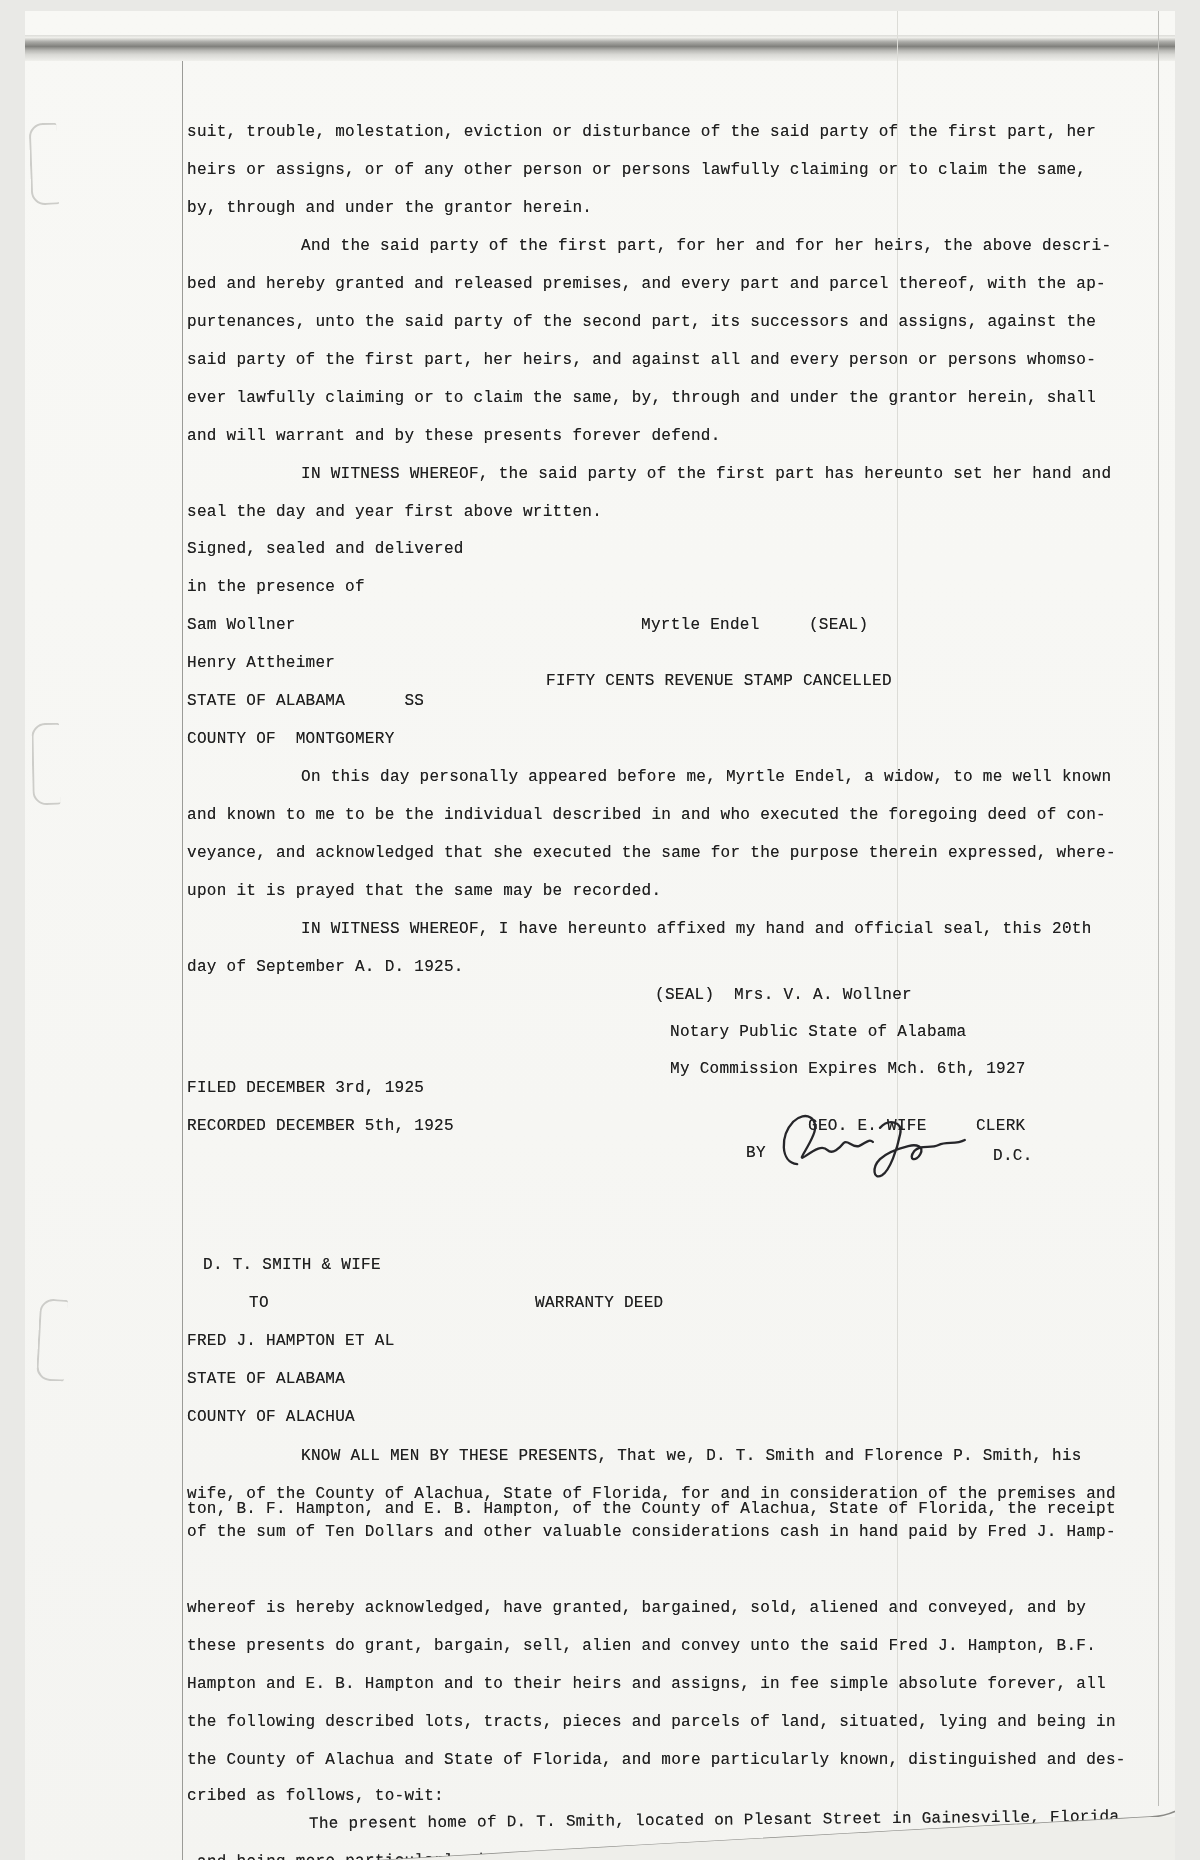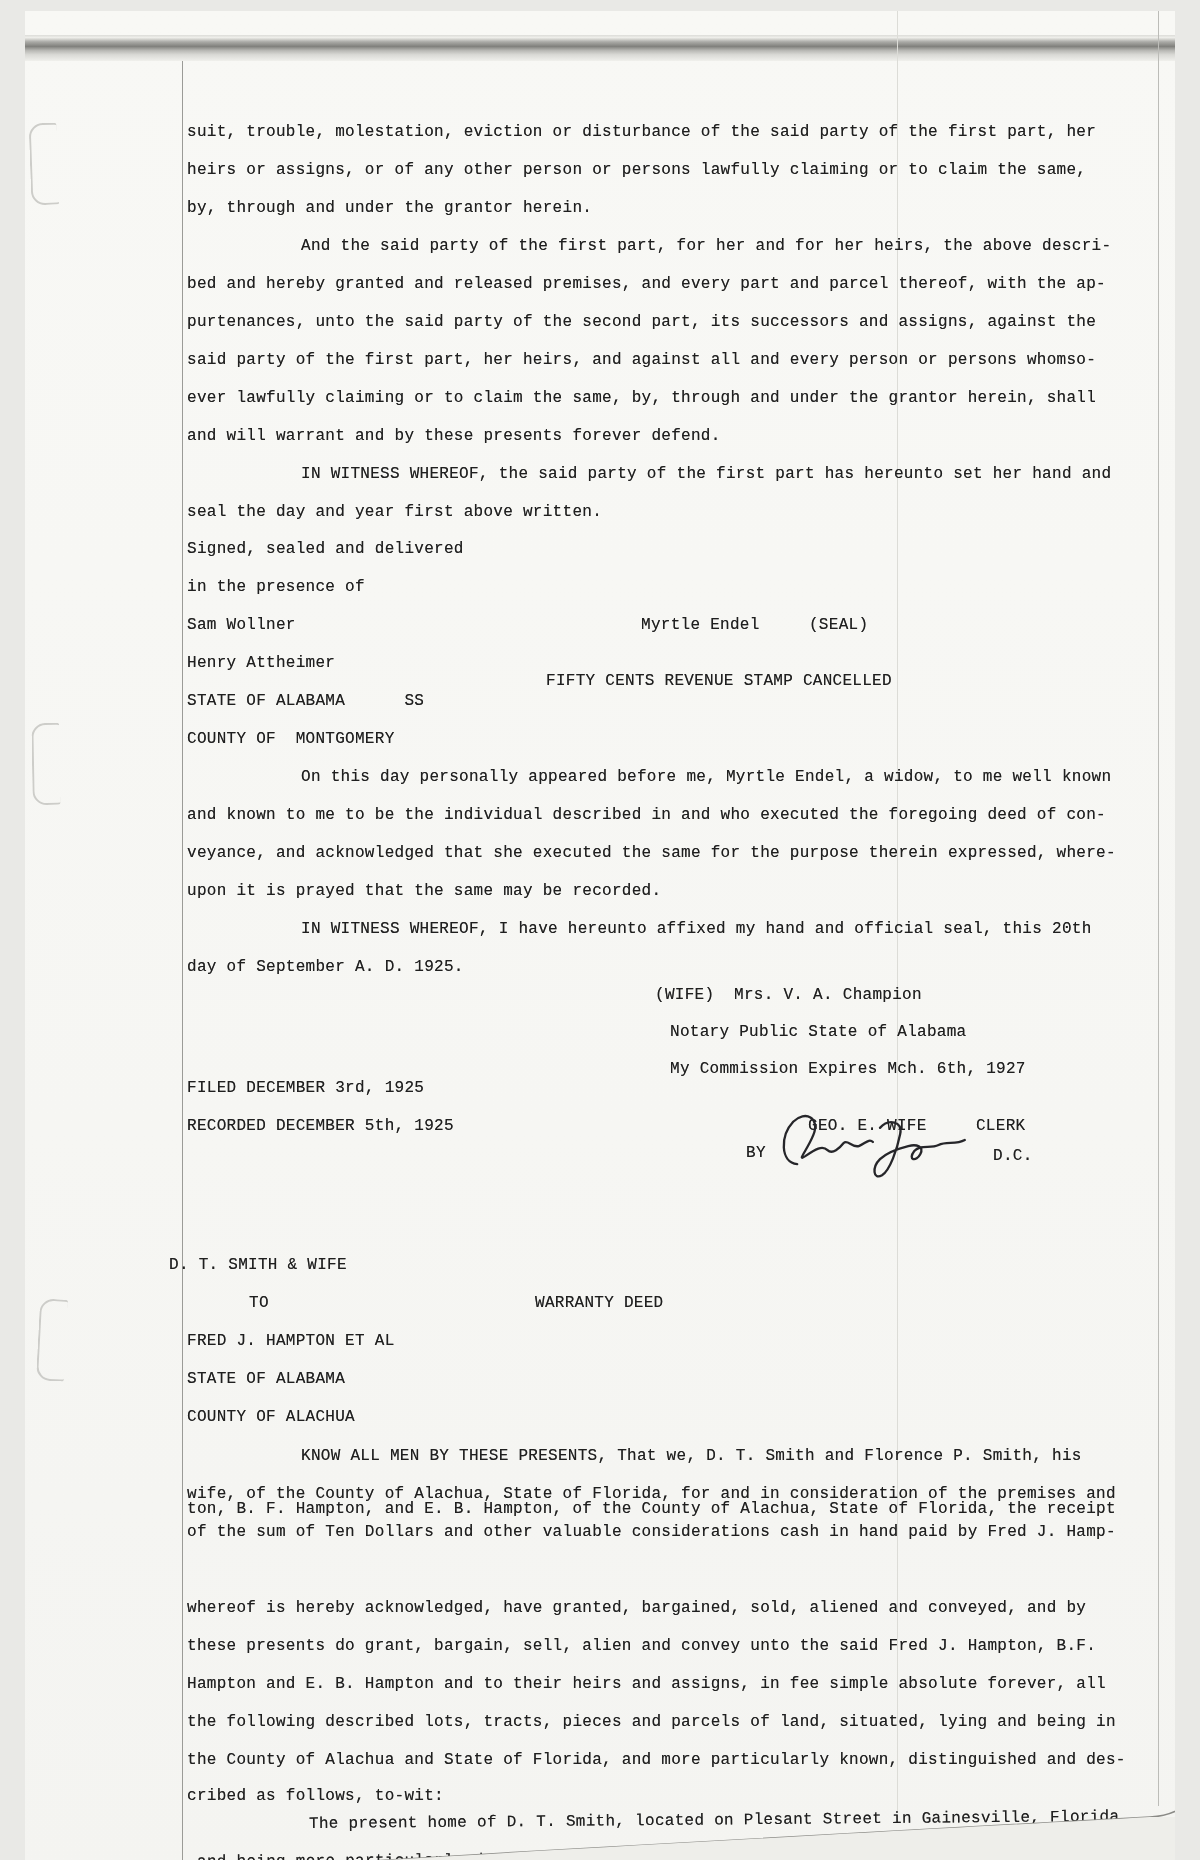--- a/index.html
+++ b/index.html
@@ -73,27 +73,27 @@
       <div class="line" style="left: 162px; top: 643px;">Henry Attheimer</div>
       <div class="line" style="left: 521px; top: 661px;">FIFTY CENTS REVENUE STAMP CANCELLED</div>
       <div class="line" style="left: 162px; top: 681px;">STATE OF ALABAMA      SS</div>
       <div class="line" style="left: 162px; top: 719px;">COUNTY OF  MONTGOMERY</div>
       <div class="line" style="left: 276px; top: 757px;">On this day personally appeared before me, Myrtle Endel, a widow, to me well known</div>
       <div class="line" style="left: 162px; top: 795px;">and known to me to be the individual described in and who executed the foregoing deed of con-</div>
       <div class="line" style="left: 162px; top: 833px;">veyance, and acknowledged that she executed the same for the purpose therein expressed, where-</div>
       <div class="line" style="left: 162px; top: 871px;">upon it is prayed that the same may be recorded.</div>
       <div class="line" style="left: 276px; top: 909px;">IN WITNESS WHEREOF, I have hereunto affixed my hand and official seal, this 20th</div>
       <div class="line" style="left: 162px; top: 947px;">day of September A. D. 1925.</div>
-      <div class="line" style="left: 630px; top: 975px;">(WIFE)  Mrs. V. A. Champion</div>
+      <div class="line" style="left: 630px; top: 975px;">(SEAL)  Mrs. V. A. Wollner</div>
       <div class="line" style="left: 645px; top: 1012px;">Notary Public State of Alabama</div>
       <div class="line" style="left: 645px; top: 1049px;">My Commission Expires Mch. 6th, 1927</div>
       <div class="line" style="left: 162px; top: 1068px;">FILED DECEMBER 3rd, 1925</div>
       <div class="line" style="left: 162px; top: 1106px;">RECORDED DECEMBER 5th, 1925</div>
       <div class="line" style="left: 783px; top: 1106px;">GEO. E. WIFE     CLERK</div>
-      <div class="line" style="left: 144px; top: 1245px; text-align: right;">D. T. SMITH &amp; WIFE</div>
+      <div class="line" style="left: 178px; top: 1245px; text-align: right;">D. T. SMITH &amp; WIFE</div>
       <div class="line" style="left: 224px; top: 1283px;">TO</div>
       <div class="line" style="left: 510px; top: 1283px;">WARRANTY DEED</div>
       <div class="line" style="left: 162px; top: 1321px;">FRED J. HAMPTON ET AL</div>
       <div class="line" style="left: 162px; top: 1359px;">STATE OF ALABAMA</div>
       <div class="line" style="left: 162px; top: 1397px; text-align: center;">COUNTY OF ALACHUA</div>
       <div class="line" style="left: 276px; top: 1436px;">KNOW ALL MEN BY THESE PRESENTS, That we, D. T. Smith and Florence P. Smith, his</div>
       <div class="line" style="left: 162px; top: 1474px;">wife, of the County of Alachua, State of Florida, for and in consideration of the premises and</div>
       <div class="line" style="left: 162px; top: 1512px;">of the sum of Ten Dollars and other valuable considerations cash in hand paid by Fred J. Hamp-</div>
       <div class="line" style="left: 162px; top: 1489px;">ton, B. F. Hampton, and E. B. Hampton, of the County of Alachua, State of Florida, the receipt</div>
       <div class="line" style="left: 162px; top: 1588px;">whereof is hereby acknowledged, have granted, bargained, sold, aliened and conveyed, and by</div>

